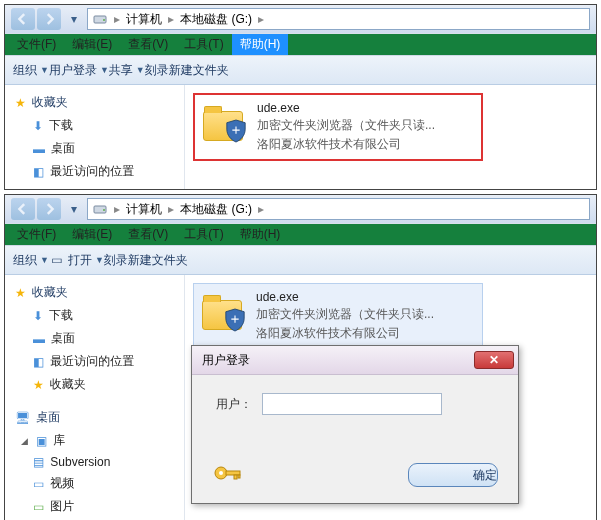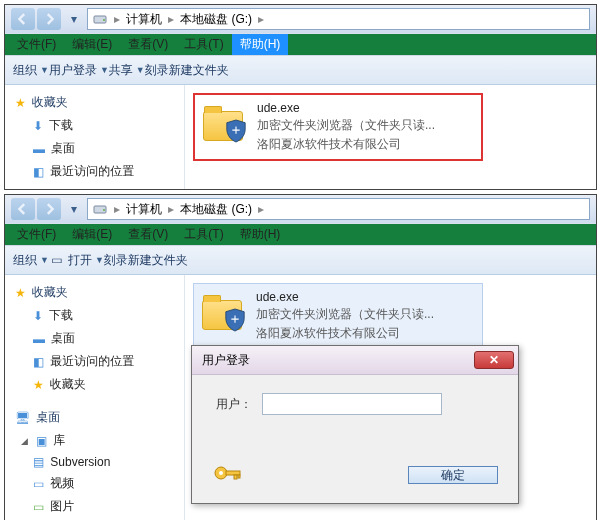--- a/index.html
+++ b/index.html
@@ -39,21 +39,21 @@
 
 .dialog{position:absolute;left:6px;top:70px;width:328px;border:1px solid #6f6f6f;background:#f0f0f0;box-shadow:2px 2px 6px rgba(0,0,0,.3)}
 .dtitle{height:29px;background:linear-gradient(#f5f1f7,#e3d7e8);display:flex;align-items:center;justify-content:space-between;padding:0 4px 0 10px;border-bottom:1px solid #c9bed0}
 .close{width:40px;height:18px;background:linear-gradient(#e27070,#c83a3a);border:1px solid #8b2b2b;border-radius:3px;color:#fff;display:flex;align-items:center;justify-content:center;font-weight:bold;font-size:11px}
 .dbody{padding:18px 20px}
 .drow{display:flex;align-items:center;gap:10px;margin-bottom:22px}
 .drow label{width:40px;text-align:right;color:#333}
 .drow input{width:180px;height:22px;border:1px solid #a8b8cc;padding:0 4px}
 .dfoot{display:flex;align-items:center;justify-content:space-between;padding:6px 20px 14px}
 .keyicon{width:30px;height:28px}
-.okbtn{width:90px;height:18px;border:1px solid #5a86bb;background:linear-gradient(#eaf2fb,#cfe2f5);border-radius:0;color:#1a365f;display:flex;align-items:center;justify-content:center}
+.okbtn{width:90px;height:24px;border:1px solid #5a86bb;background:linear-gradient(#eaf2fb,#cfe2f5);border-radius:9px;color:#1a365f;display:flex;align-items:center;justify-content:flex-end}
 
 .star{color:#f5b50a}
 .blue{color:#4a90d9}
 .grn{color:#5fae4c}
 </style>
 </head>
 <body>
 
 <div class="win">
   <div class="titlebar">

